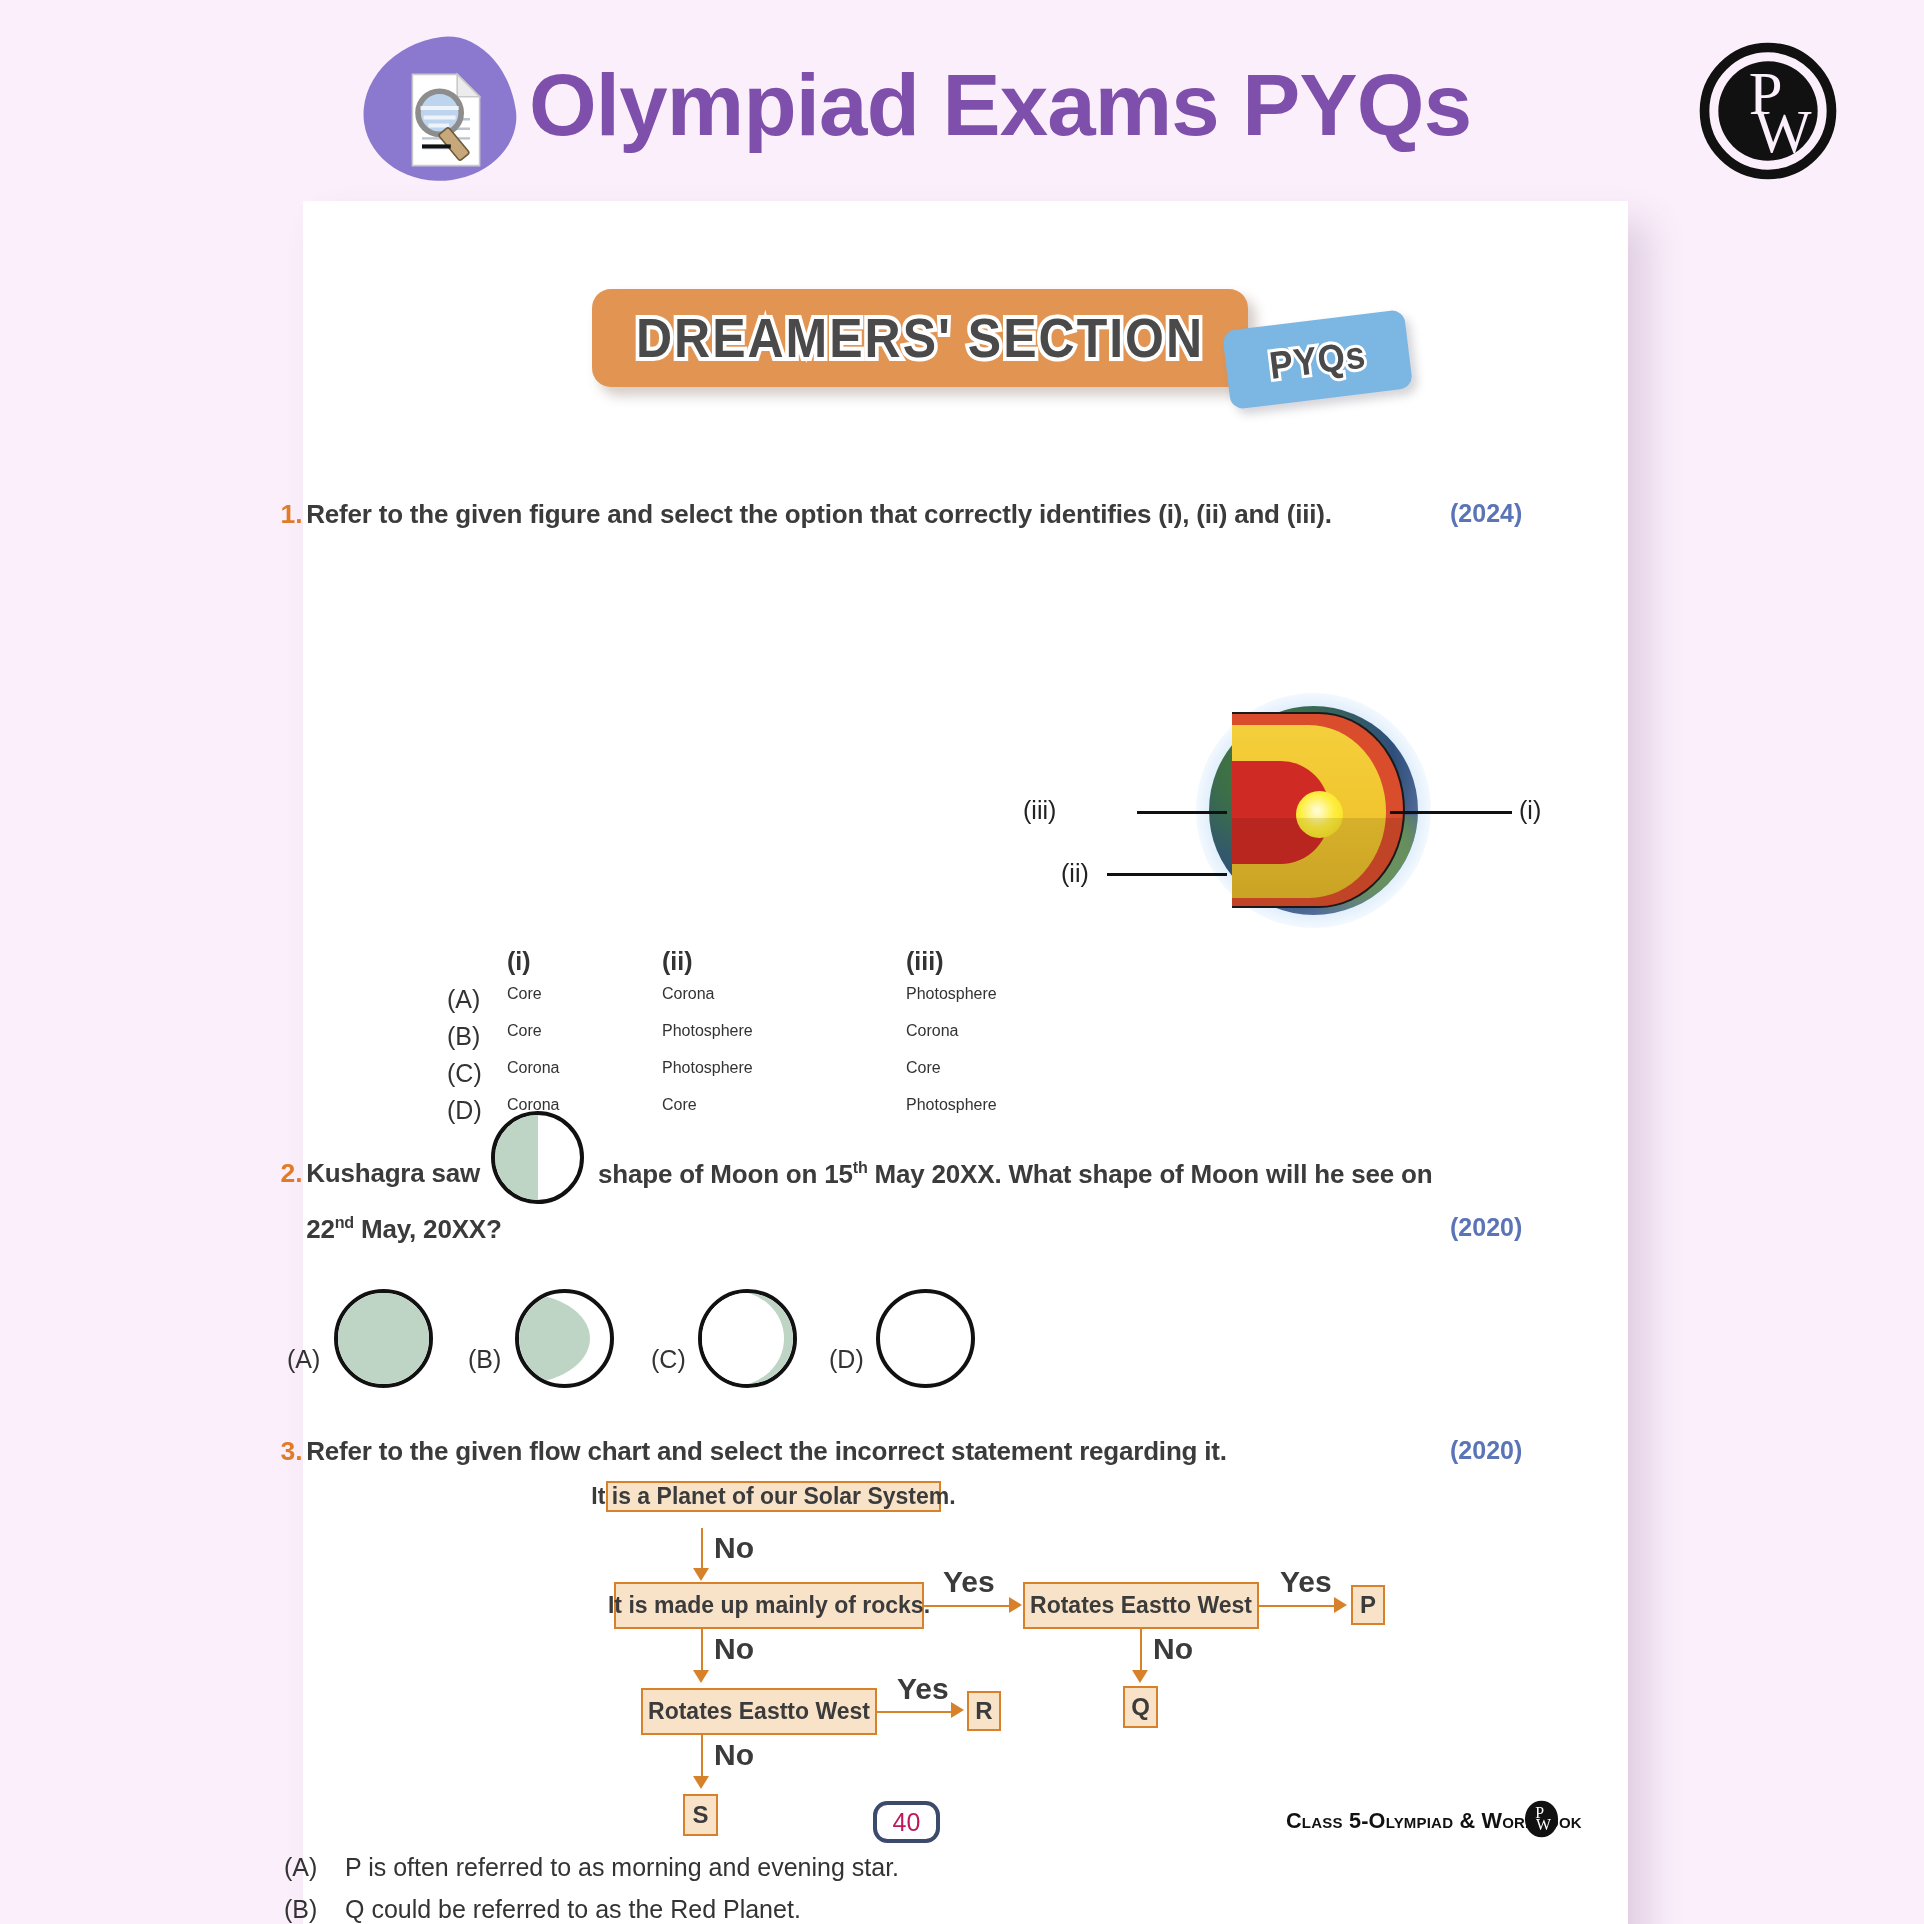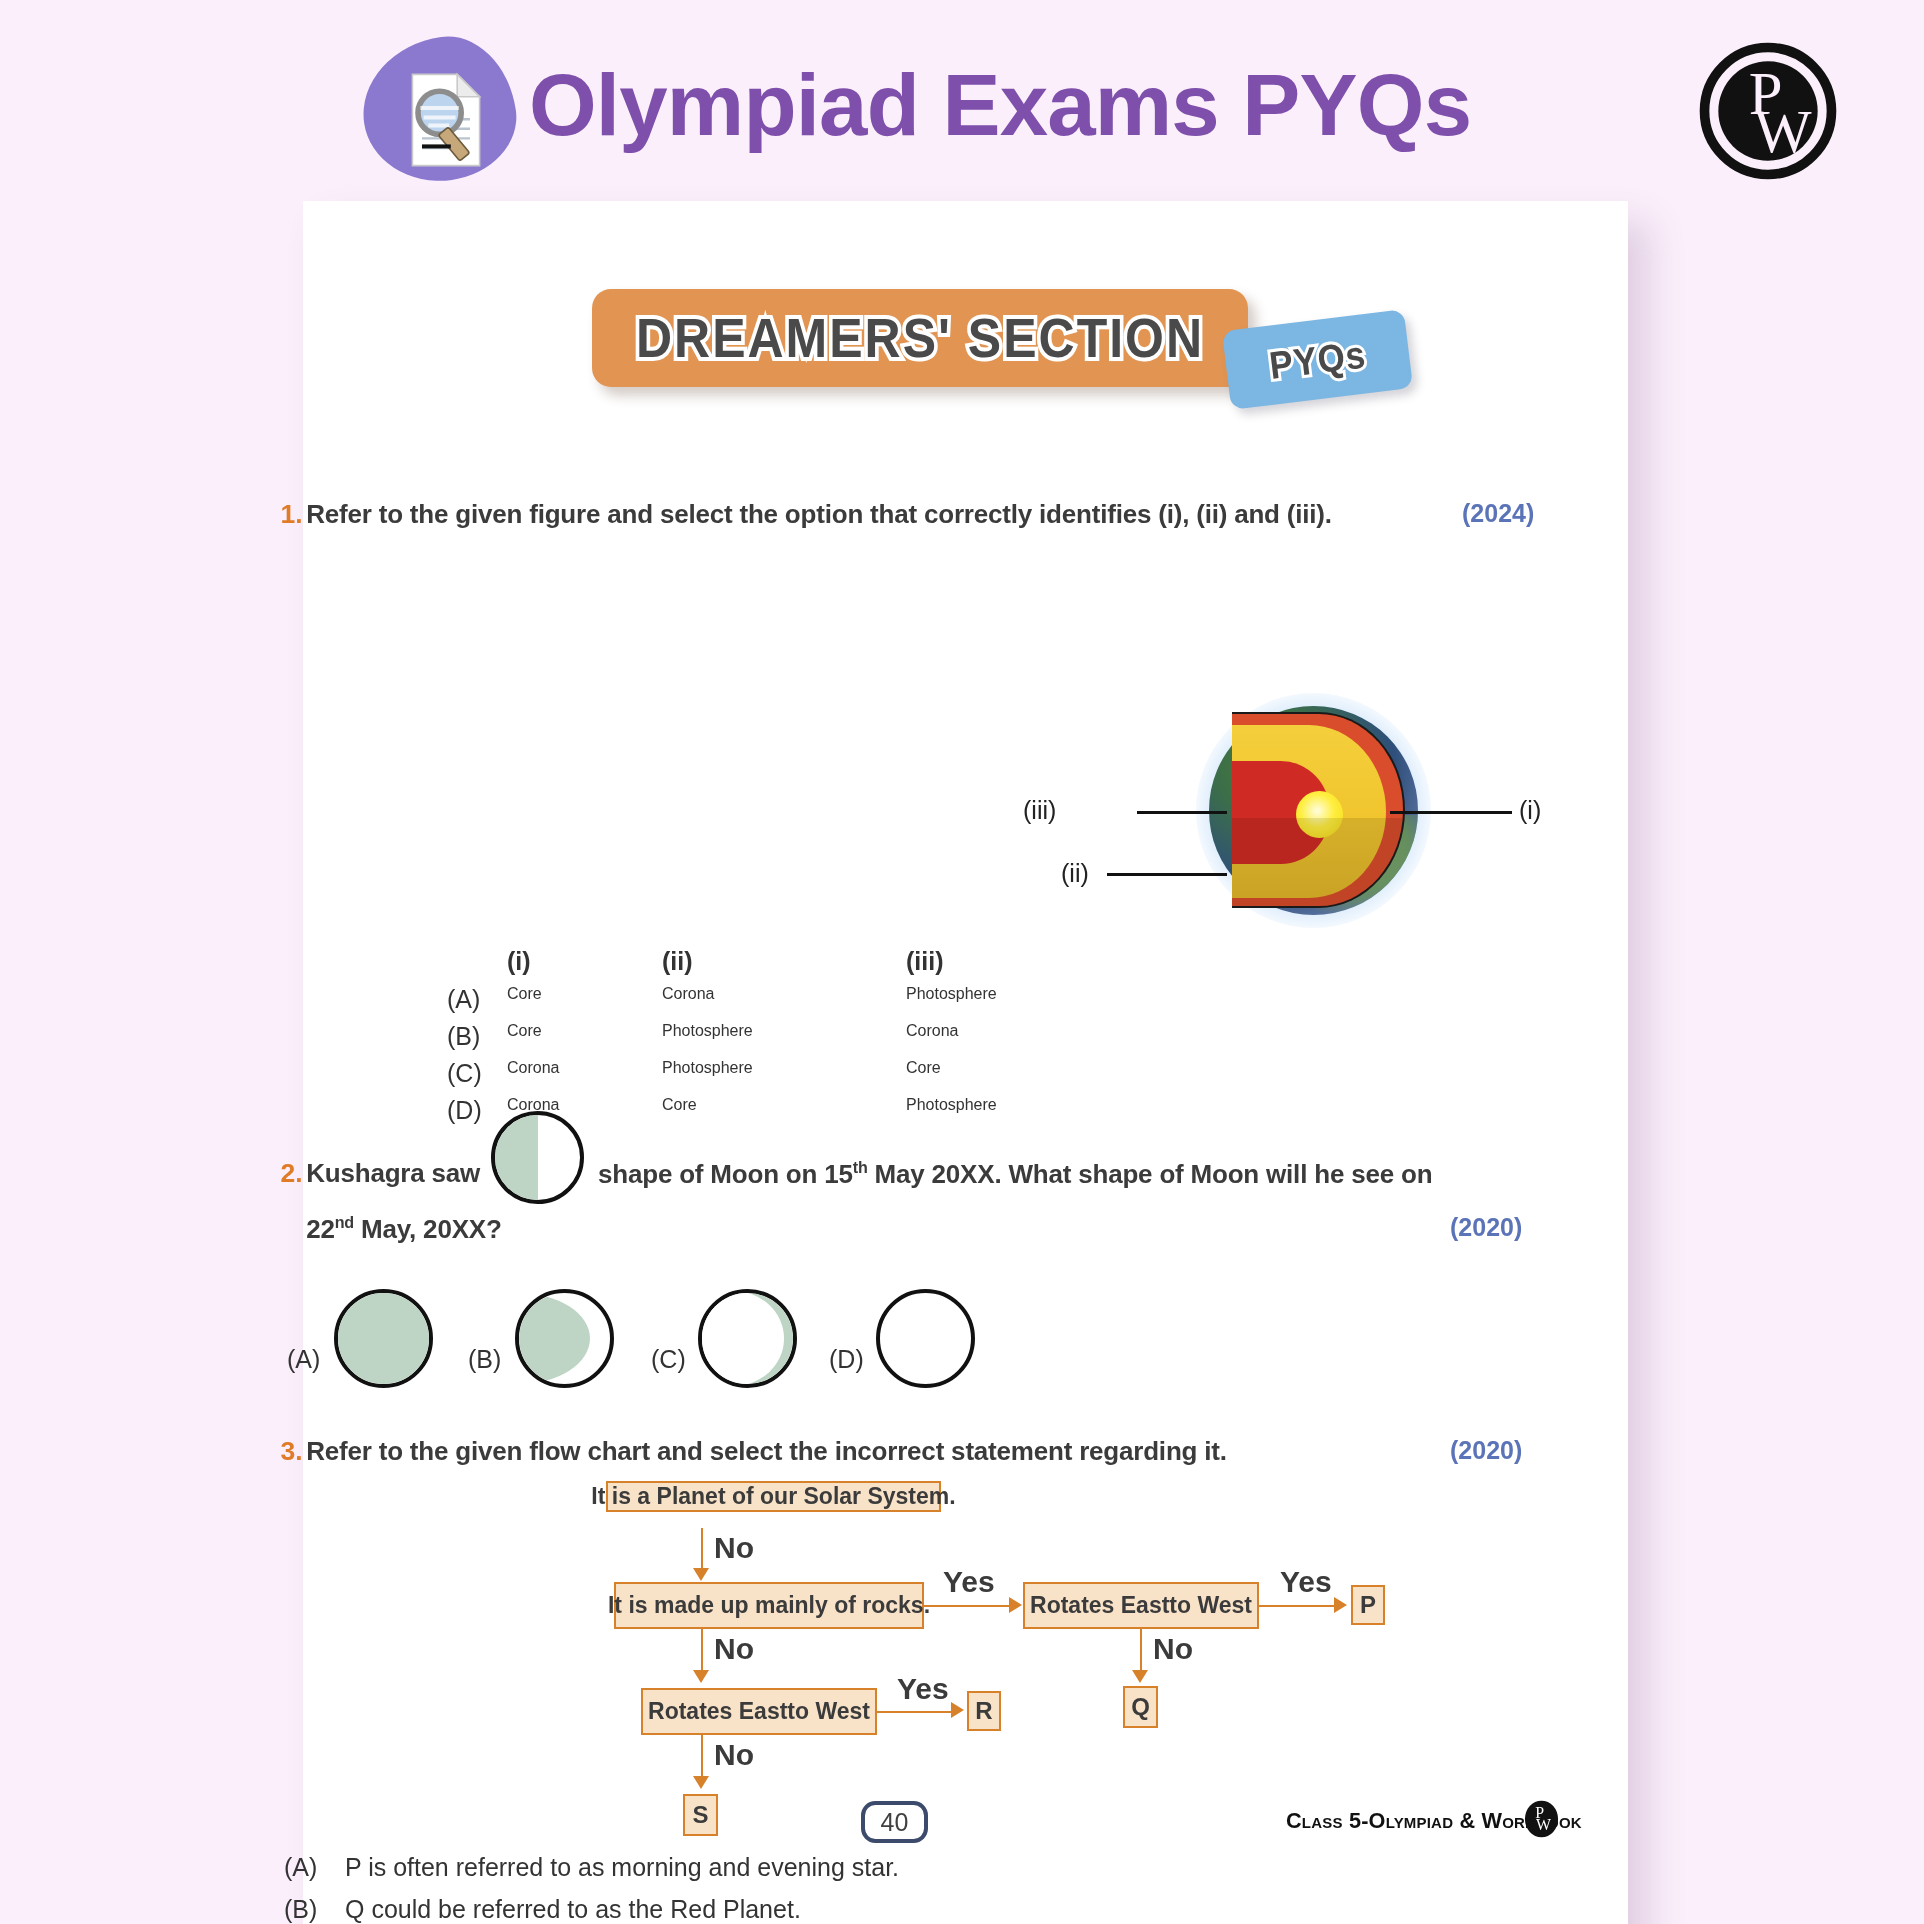--- a/index.html
+++ b/index.html
@@ -183,24 +183,24 @@
     border-left: 13.6px solid #d7822a;
   }
   .fc-lbl { position: absolute; font-weight: 700; font-size: 30px; color: #3b3b3b; }
 
   
   .a3-lbl { position: absolute; font-size: 25px; color: #333; }
   .a3-txt { position: absolute; font-size: 25px; color: #333; white-space: nowrap; }
 
   
   .pgnum {
-    position: absolute; left: 558px; top: 1600px; width: 67px; height: 42px;
+    position: absolute; left: 570px; top: 1600px; width: 67px; height: 42px;
     border: 4px solid #3c4a6b; border-radius: 14.4px;
     display: flex; align-items: center; justify-content: center;
-    font-size: 25px; color: #404040; background: #fff;
+    font-size: 25px; color: #be185d; background: #fff;
   }
   .foot-text {
     position: absolute; left: 983px; top: 1607px;
     font-size: 21.7px; font-weight: 700; color: #111;
     font-variant: small-caps; letter-spacing: 0.2px; white-space: nowrap;
   }
   .pw-logo-foot { position: absolute; left: 1221px; top: 1599px; width: 35px; height: 38px; }
 </style>
 </head>
 <body>
@@ -239,21 +239,21 @@
     <div class="banner">
       <span class="banner-text">DREAMERS' SECTION</span>
     </div>
     <div class="pyq-tag">
       <span class="pyq-text">PYQs</span>
     </div>
   </div>
 
   <div class="qnum" style="left:-22.5px;top:298px;">1.</div>
   <div class="qtext" style="left:3.2px;top:298px;">Refer to the given figure and select the option that correctly identifies (i), (ii) and (iii).</div>
-  <div class="qyear" style="left:1147px;top:298px;margin-left:12px;">(2024)</div>
+  <div class="qyear" style="left:1147px;top:298px;">(2024)</div>
 
   <div class="sun-wrap">
     <div class="sun-glow"></div>
     <div class="sun-outer"></div>
     <div class="sun-cut">
       <div class="sun-l2"></div>
       <div class="sun-l3"></div>
       <div class="sun-core"></div>
       <div class="sun-shade"></div>
     </div>

